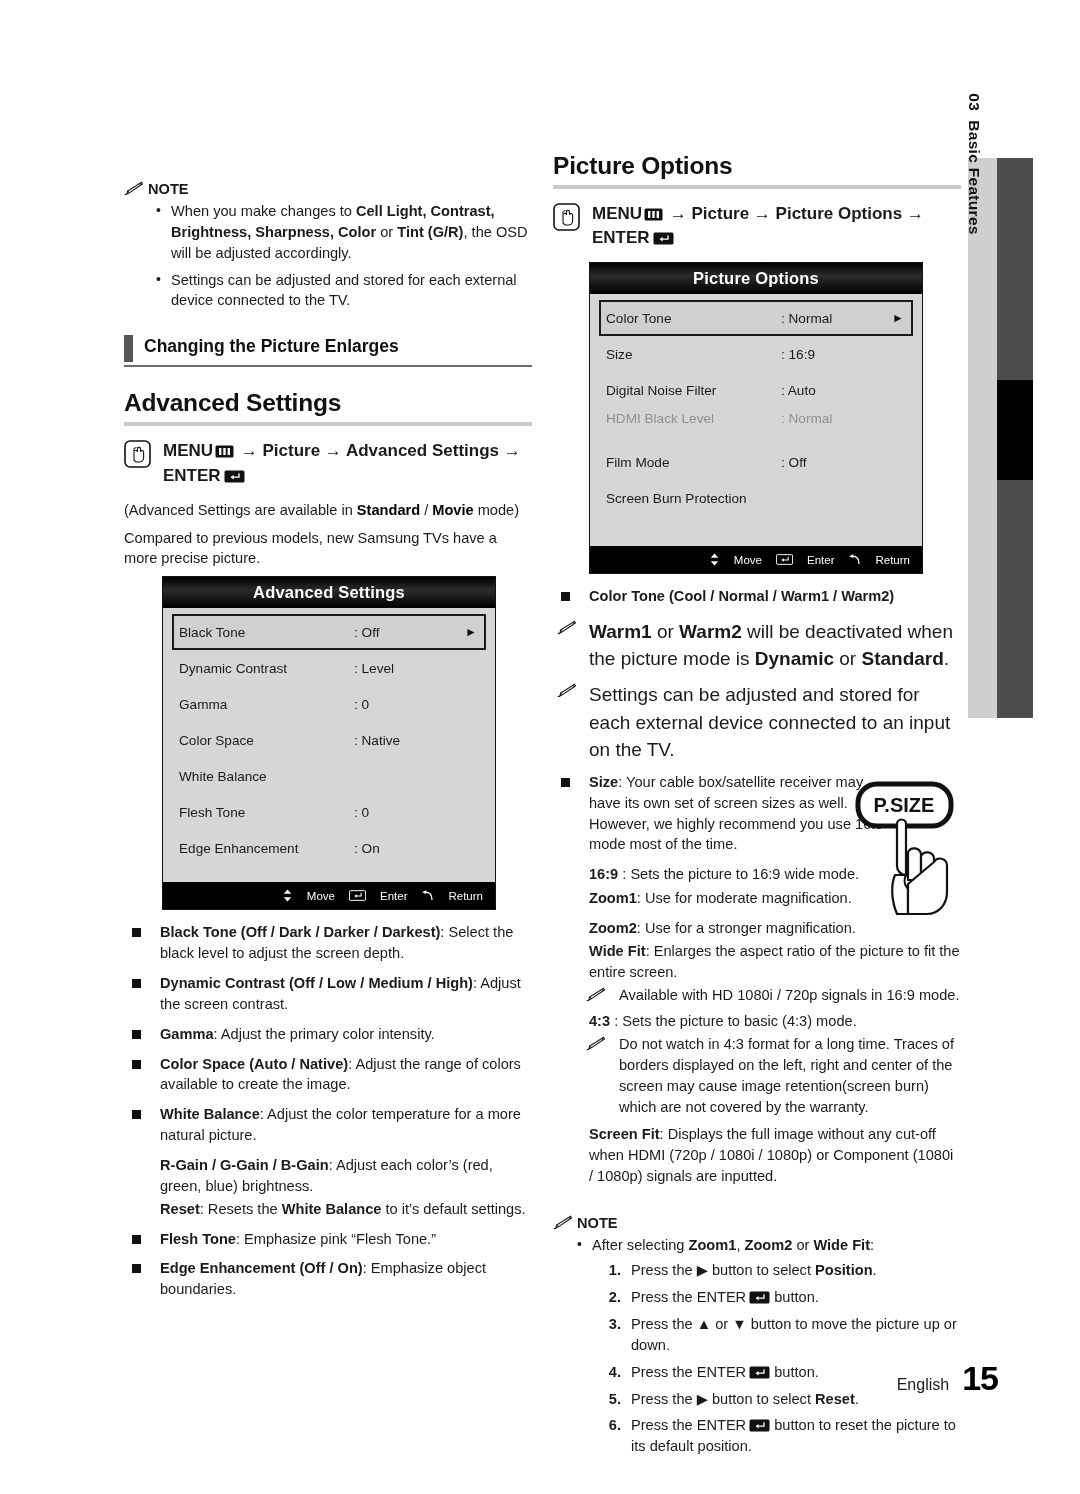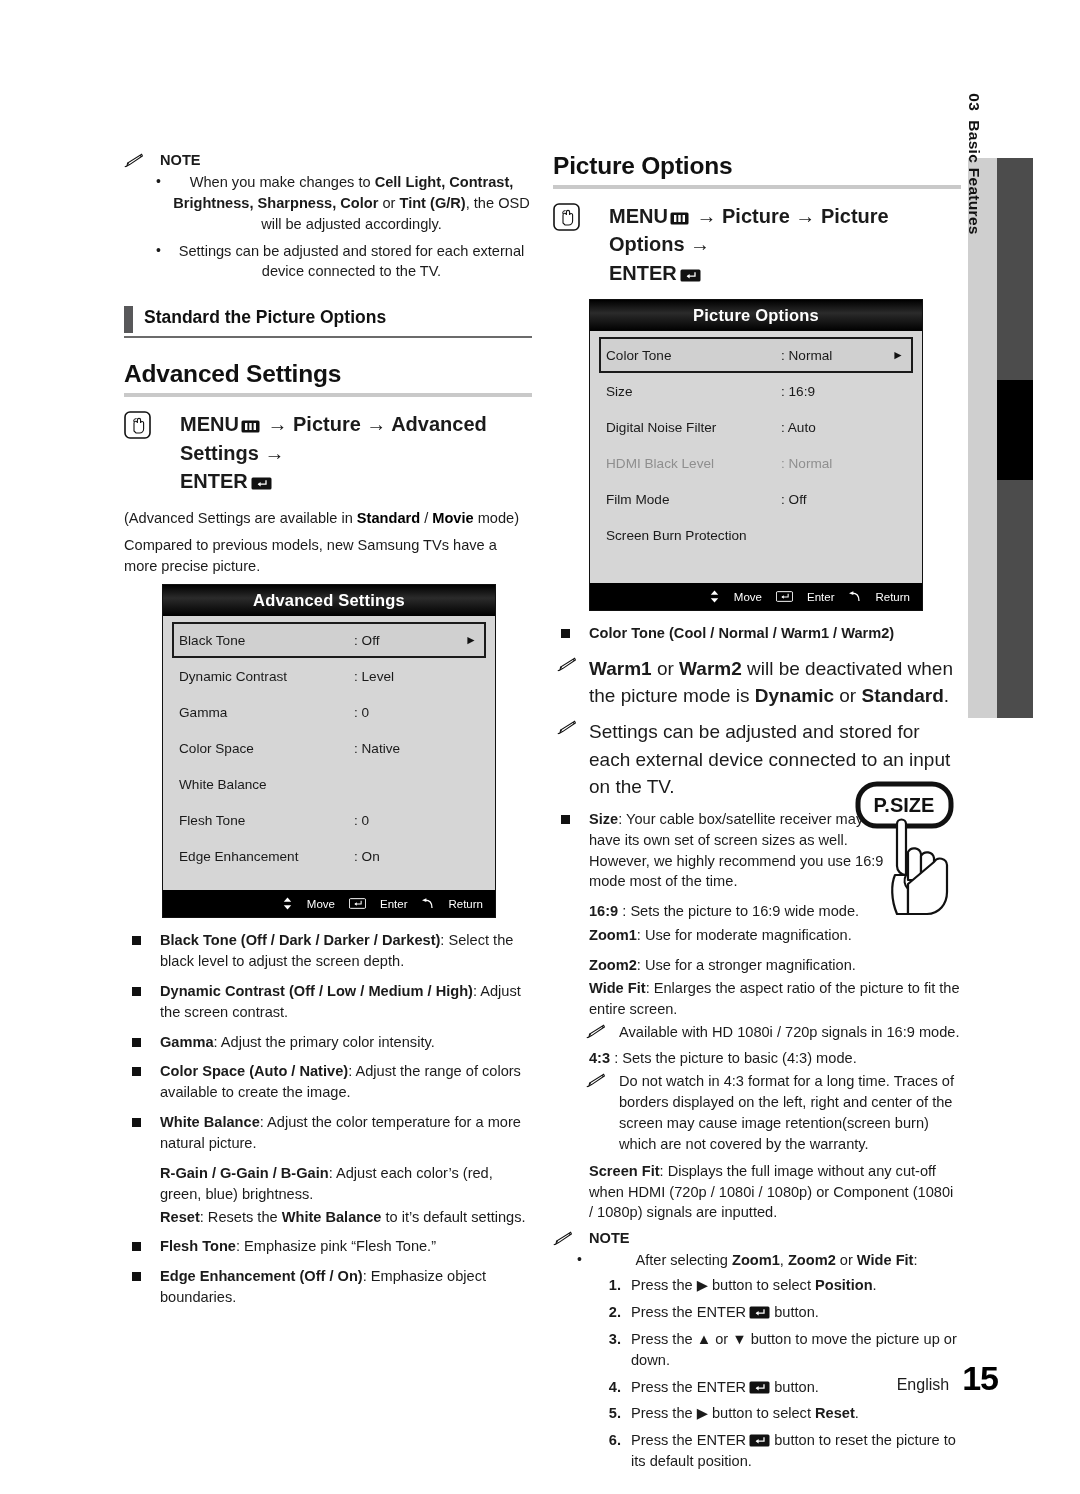--- a/index.html
+++ b/index.html
@@ -110,33 +110,33 @@
     font-size: 14.6px;
     line-height: 1.43;
     margin: 0 0 7px 0;
     color: #1b1b1b;
   }
   .p b { font-weight: bold; color:#000; }
 
   
   .note-head {
     display: flex;
-    align-items: flex-end;
-    gap: 17px;
+    align-items: flex-start;
+    gap: 5px;
     font-size: 14.6px;
     font-weight: bold;
     margin-bottom: 4px;
+    margin-top: 29px;
   }
   .pencil { flex: 0 0 auto; }
 
   ul.note-list {
     list-style: none;
     margin: 0 0 0 0;
     padding: 0 0 0 32px;
-    text-align: center;
   }
   ul.note-list > li {
     position: relative;
     font-size: 14.6px;
     line-height: 1.43;
     margin-bottom: 6px;
     padding-left: 15px;
   }
   ul.note-list > li::before {
     content: "•";
@@ -193,23 +193,23 @@
   .pnote-indent .pencil-abs {
     position: absolute;
     left: 33px;
     top: 2px;
   }
 
   
   .menupath {
     display: flex;
     align-items: flex-start;
-    gap: 29px;
+    gap: 12px;
     margin: 9px 0 12px 0;
-    font-size: 20px;
+    font-size: 17px;
     line-height: 1.42;
     font-weight: bold;
   }
   .menupath .handbox { flex: 0 0 auto; margin-top: 1px; }
   .menupath .mp-text { font-weight: bold; }
 
   
   .ico { display: inline-block; vertical-align: -2px; }
   .ico-menu { width: 19px; height: 13px; margin: 0 2px; }
   .ico-enter { width: 21px; height: 13px; margin-left: 3px; }
@@ -245,21 +245,21 @@
     color: #1a1a1a;
     padding: 16px 5px;
     box-sizing: border-box;
     border: 2px solid transparent;
   }
   .osd-row.sel {
     border: 2px solid #1a1a1a;
     background: #d0d0d0;
     height: 25px;
   }
-  .osd-row.dim { color: #8f8f8f; }
+  .osd-row.dim { color: #8f8f8f; align-items: flex-end; }
   .osd-label { width: 175px; flex: 0 0 auto; }
   .osd-value { flex: 1 1 auto; }
   .osd-arrow { flex: 0 0 auto; font-size: 12px; color:#111; padding-right: 2px; }
   .osd-foot {
     height: 27px;
     background: #000;
     display: flex;
     align-items: center;
     justify-content: flex-end;
     gap: 14px;
@@ -343,21 +343,21 @@
 
     <ul class="note-list">
       <li>When you make changes to <b>Cell Light, Contrast, Brightness, Sharpness, Color</b> or <b>Tint (G/R)</b>, the OSD will be adjusted accordingly.</li>
       <li>Settings can be adjusted and stored for each external device connected to the TV.</li>
     </ul>
 
     <div style="height:18px"></div>
 
     <div class="subhead-wrap">
       <div class="subhead-bar"></div>
-      <div class="subhead-text">Standard the Picture Options</div>
+      <div class="subhead-text">Changing the Picture Enlarges</div>
     </div>
     <div class="rule-dark"></div>
 
     <div style="height:22px"></div>
 
     <h1 class="section-title">Advanced Settings</h1>
     <div class="rule-light"></div>
 
     <div class="menupath">
       <svg class="handbox" width="27" height="28" viewBox="0 0 27 28">

